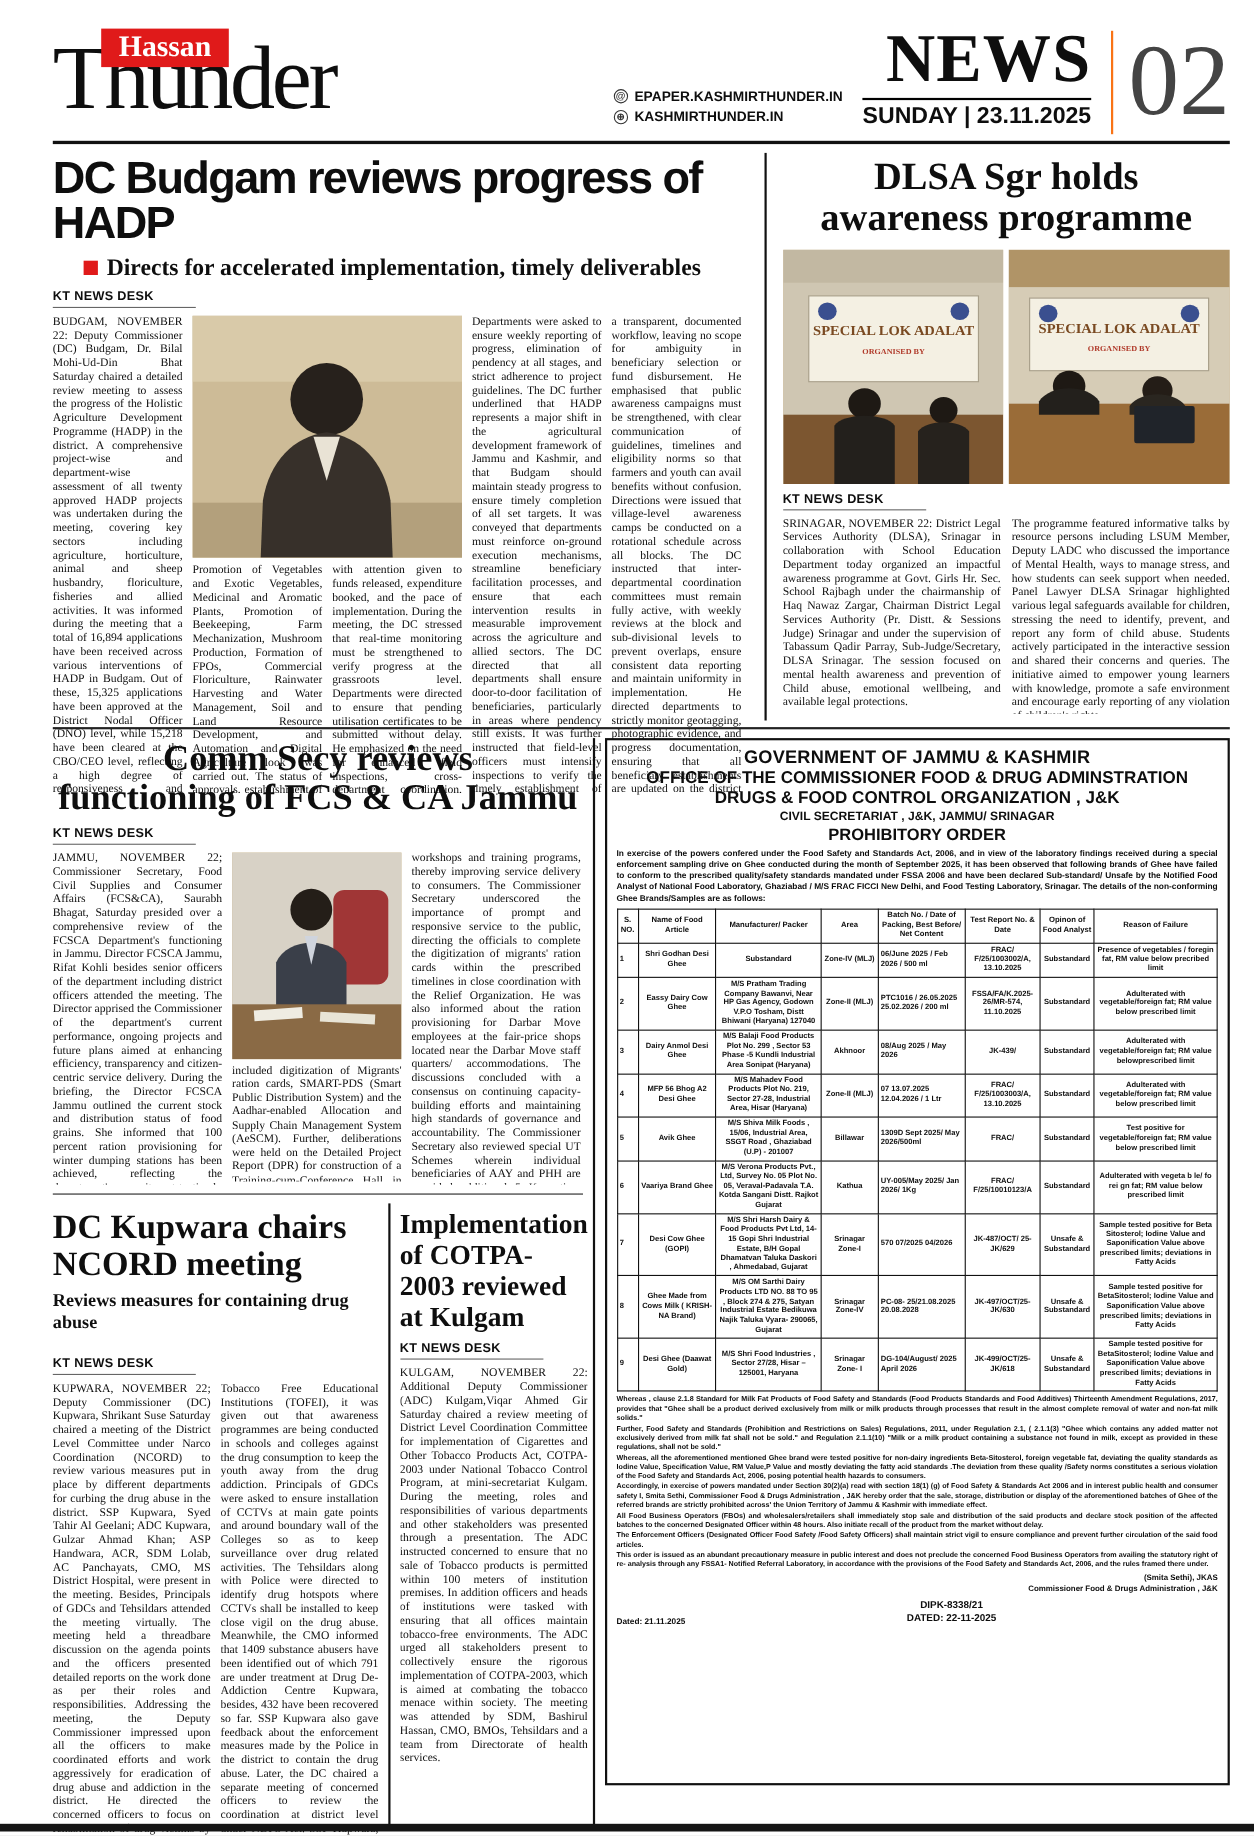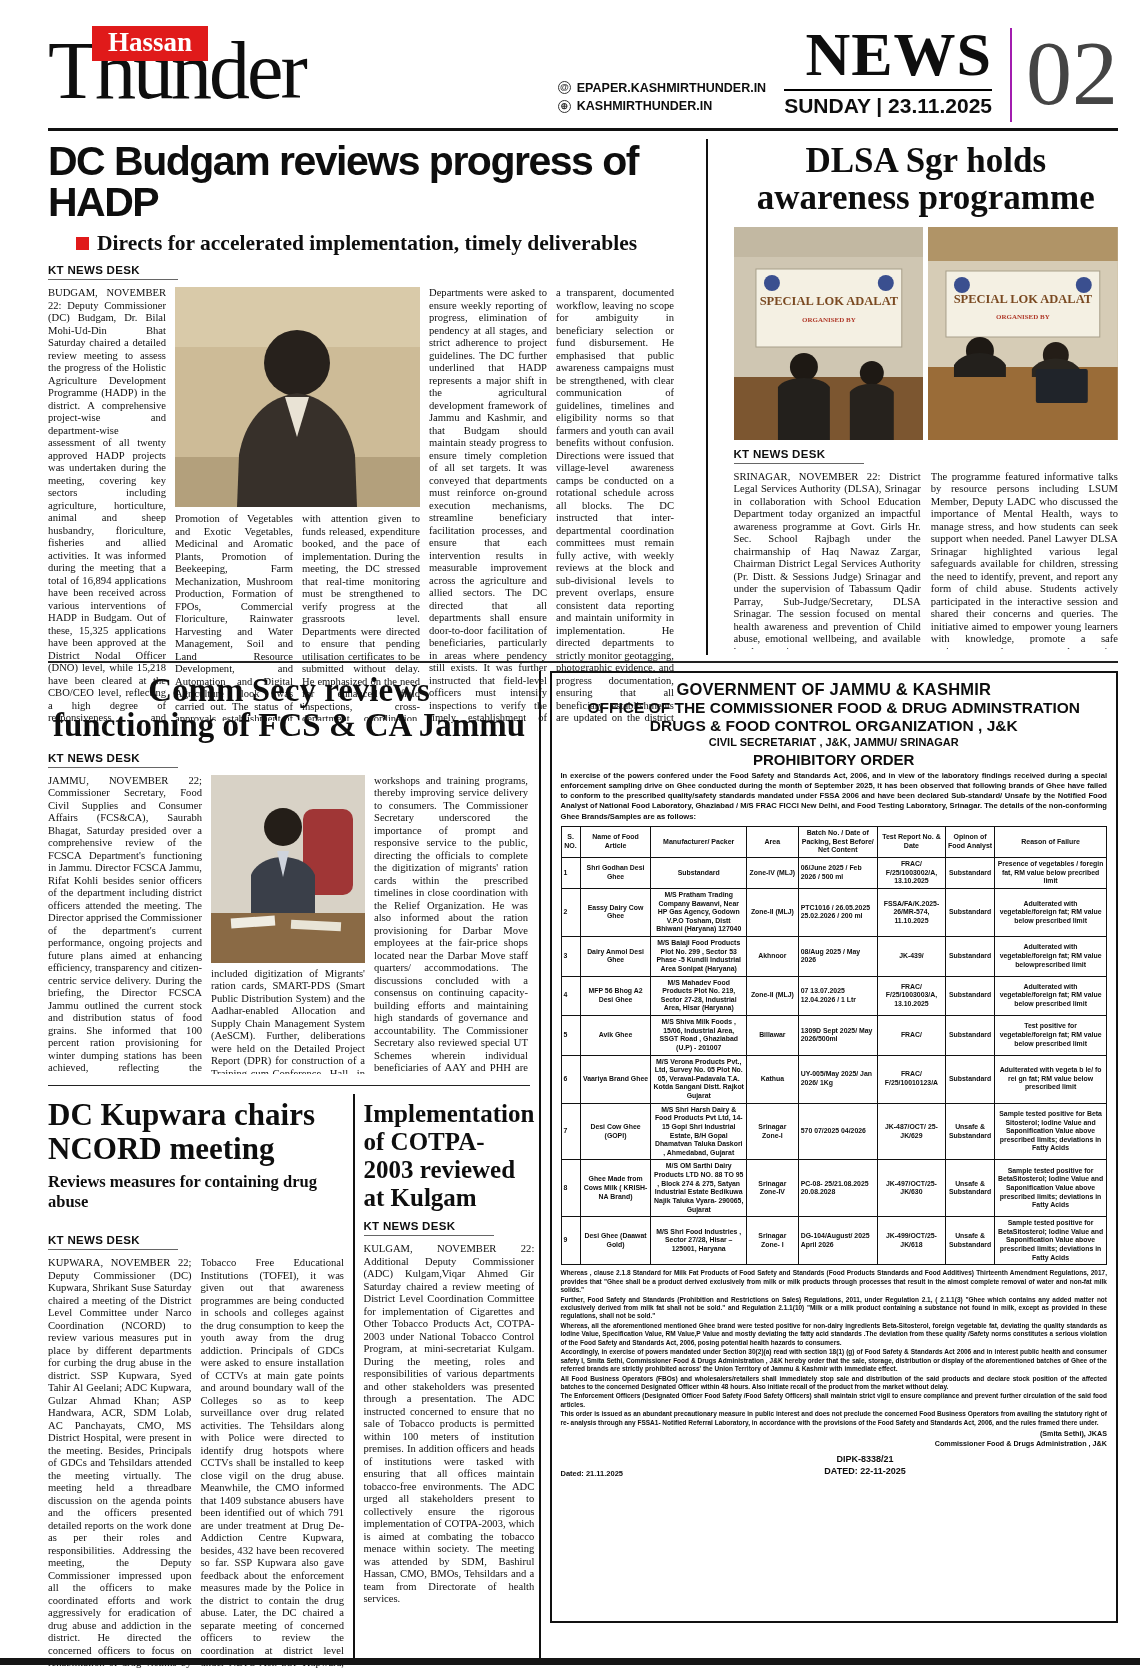--- a/index.html
+++ b/index.html
@@ -19,31 +19,31 @@
   .hdr-spacer { flex:1; }
   .contact { font-family:"Liberation Sans", sans-serif; font-weight:bold; font-size:12.5px;
     line-height:1.5; padding-bottom:6px; }
   .contact .row { display:flex; align-items:center; gap:6px; }
   .cicon { display:inline-block; width:13px; height:13px; border:1.5px solid #333; border-radius:50%;
     font-size:9px; line-height:11px; text-align:center; color:#333; font-weight:bold; }
   .news-block { text-align:right; padding-bottom:4px; }
   .news-title { font-size:62px; line-height:0.9; font-weight:bold; letter-spacing:1px; }
   .date-line { border-top:2px solid #000; margin-top:6px; padding-top:3px;
     font-family:"Liberation Sans", sans-serif; font-weight:bold; font-size:21px; letter-spacing:0; }
-  .page-num { font-size:92px; line-height:0.85; color:#444; border-left:2px solid #a21caf;
+  .page-num { font-size:92px; line-height:0.85; color:#444; border-left:2px solid #f97316;
     padding:6px 0 10px 14px; font-weight:400; }
   .hrule { height:3px; background:#111; margin:6px 0 8px; }
   .hrule.thin { height:1.5px; background:#222; }
   
   .byline { font-family:"Liberation Sans", sans-serif; font-weight:bold; font-size:11.5px;
     letter-spacing:.3px; border-bottom:1.5px solid #666; padding-bottom:3px; margin-bottom:7px; width:130px; }
   .coltext { text-align:justify; font-size:10.6px; line-height:1.18; overflow:hidden; }
   .vrule { width:1.5px; background:#111; flex:0 0 auto; }
   
-  .row1 { display:flex; gap:26px; height:516px; }
+  .row1 { display:flex; gap:15px; height:516px; }
   .hadp { width:632px; flex:0 0 auto; }
   .hadp h1 { font-family:"Liberation Sans", sans-serif; font-weight:bold; font-size:41px;
     letter-spacing:-1.5px; line-height:1; margin:2px 0 8px; }
   .subhead { font-size:21.5px; font-weight:bold; margin:0 0 8px 28px; }
   .redsq { display:inline-block; width:13px; height:13px; background:#e01a1a; margin-right:8px; }
   .hadp-cols { display:flex; gap:9px; height:436px; }
   .hadp-col { width:118px; flex:0 0 auto; }
   .hadp-mid { width:245px; flex:0 0 auto; }
   .photo { background:#cbb997; overflow:hidden; }
   .photo svg { display:block; width:100%; height:100%; }

